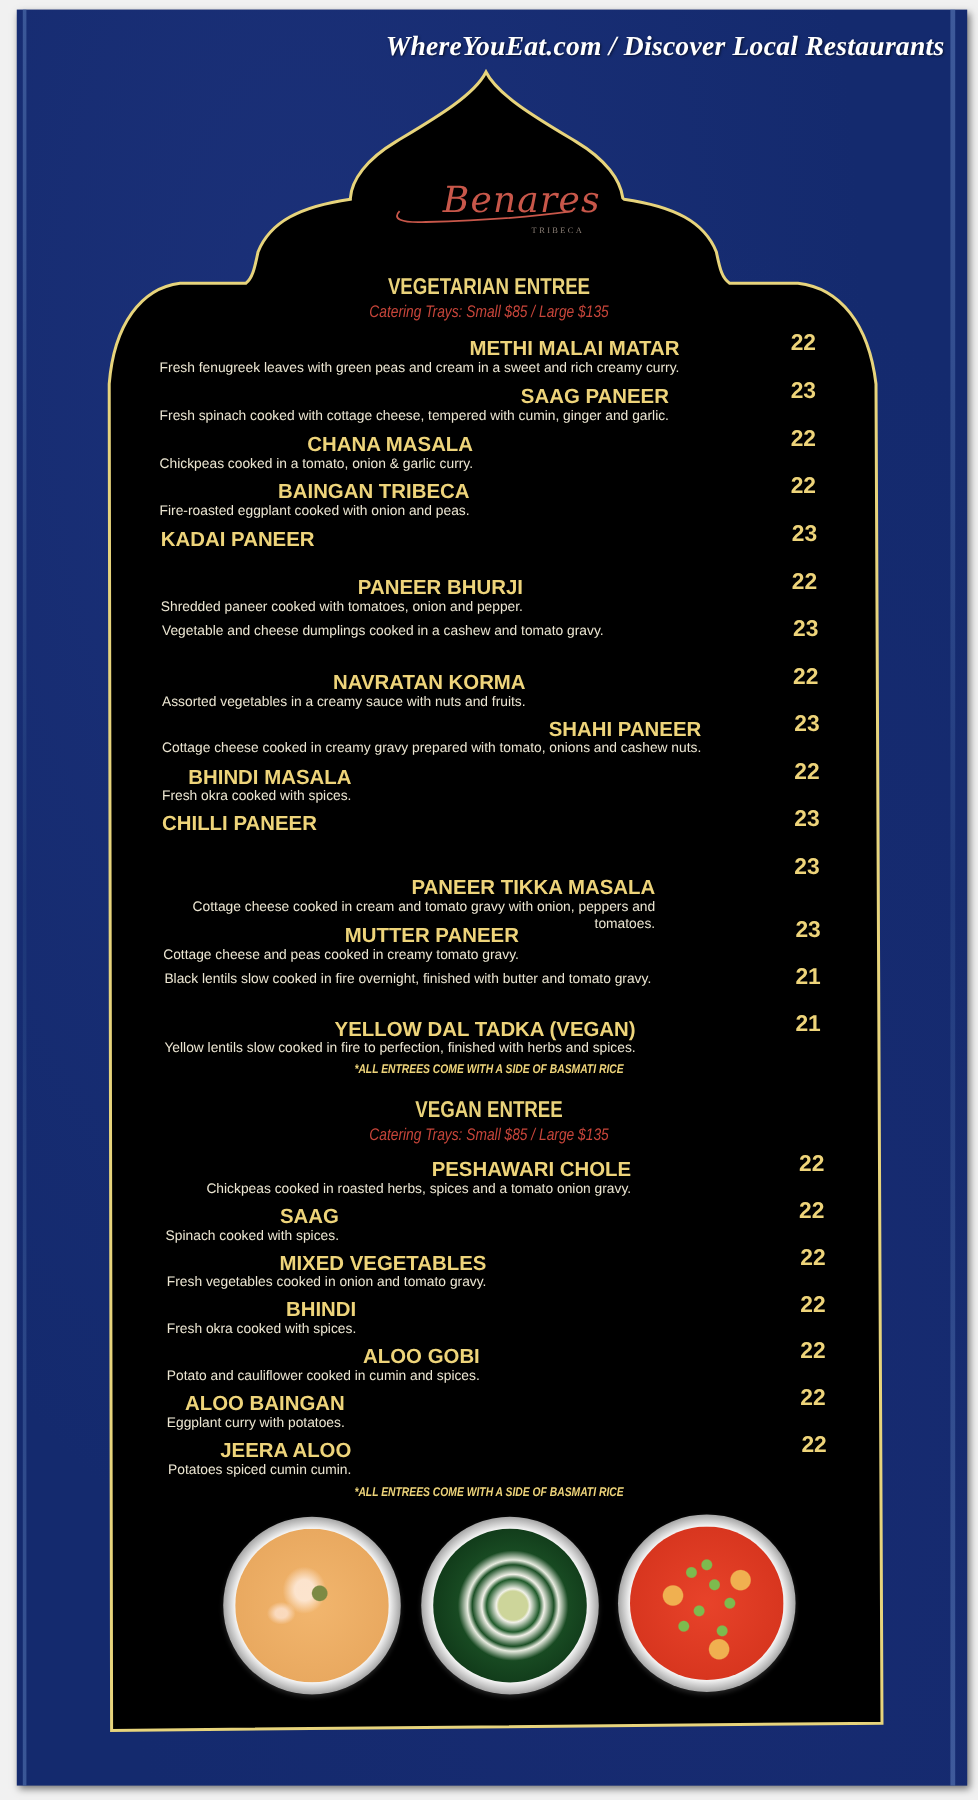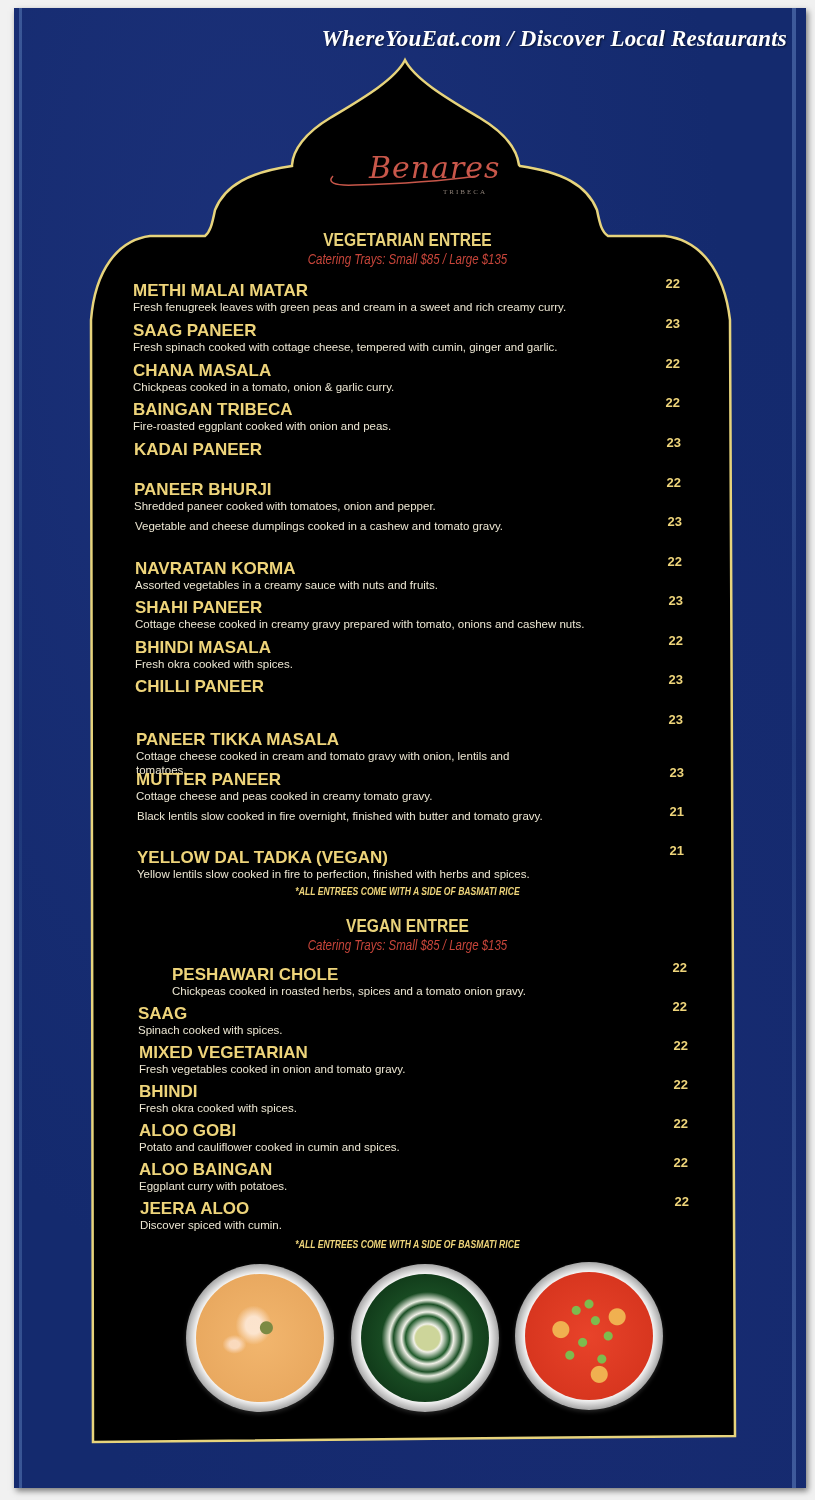--- a/index.html
+++ b/index.html
@@ -53,33 +53,33 @@
     position:absolute; left:0; width:815px; text-align:center;
     font-family:"Liberation Sans", sans-serif; font-weight:bold;
     font-size:19px; color:#e9d27a; transform:scaleX(0.82);
     letter-spacing:0px;
   }
   .section-sub {
     position:absolute; left:0; width:815px; text-align:center;
     font-family:"Liberation Sans", sans-serif; font-style:italic;
     font-size:14px; color:#c7453a; transform:scaleX(0.82);
   }
-  .item { position:absolute; }
+  .item { position:absolute;text-align:right; }
   .item .name {
     font-family:"Liberation Sans", sans-serif; font-weight:bold;
     font-size:17px; color:#eed47a; line-height:19px; white-space:nowrap;
   }
   .item .desc {
     font-family:"Liberation Sans", sans-serif;
     font-size:11.5px; color:#ece6d2; line-height:14px; max-width:520px;
   }
   .price {
     position:absolute; width:40px; text-align:right;
     font-family:"Liberation Sans", sans-serif; font-weight:bold;
-    font-size:13px; color:#eed47a;
+    font-size:19px; color:#eed47a;
   }
   .note {
     position:absolute; left:0; width:815px; text-align:center;
     font-family:"Liberation Sans", sans-serif; font-weight:bold; font-style:italic;
     font-size:10.5px; color:#eed47a; transform:scaleX(0.82);
   }
   .bowl {
     position:absolute; width:148px; height:148px; border-radius:50%;
     background:radial-gradient(circle, #ffffff 60%, #9a9a9a 72%, #dcdcdc 80%, #6d6d6d 92%, #1a1a1a 100%);
     box-shadow:0 2px 4px rgba(255,255,255,0.15);
@@ -213,21 +213,21 @@
 </div>
 <div class="price" style="left:643px; top:633px;">22</div>
 
 <div class="item" style="left:135px; top:677px;">
   <div class="name">CHILLI PANEER</div>
 </div>
 <div class="price" style="left:643px; top:672px;">23</div>
 
 <div class="item" style="left:136px; top:717px;margin-top:13px;">
   <div class="name">PANEER TIKKA MASALA</div>
-  <div class="desc" style="max-width:410px;">Cottage cheese cooked in cream and tomato gravy with onion, lentils and tomatoes.</div>
+  <div class="desc" style="max-width:410px;">Cottage cheese cooked in cream and tomato gravy with onion, peppers and tomatoes.</div>
 </div>
 <div class="price" style="left:643px; top:712px;">23</div>
 
 <div class="item" style="left:136px; top:770px;">
   <div class="name">MUTTER PANEER</div>
   <div class="desc">Cottage cheese and peas cooked in creamy tomato gravy.</div>
 </div>
 <div class="price" style="left:644px; top:765px;">23</div>
 
 <div class="item" style="left:137px; top:809px;">
@@ -252,21 +252,21 @@
 </div>
 <div class="price" style="left:647px; top:960px;">22</div>
 
 <div class="item" style="left:138px; top:1004px;">
   <div class="name">SAAG</div>
   <div class="desc">Spinach cooked with spices.</div>
 </div>
 <div class="price" style="left:647px; top:999px;">22</div>
 
 <div class="item" style="left:139px; top:1043px;">
-  <div class="name">MIXED VEGETARIAN</div>
+  <div class="name">MIXED VEGETABLES</div>
   <div class="desc">Fresh vegetables cooked in onion and tomato gravy.</div>
 </div>
 <div class="price" style="left:648px; top:1038px;">22</div>
 
 <div class="item" style="left:139px; top:1082px;">
   <div class="name">BHINDI</div>
   <div class="desc">Fresh okra cooked with spices.</div>
 </div>
 <div class="price" style="left:648px; top:1077px;">22</div>
 
@@ -277,21 +277,21 @@
 <div class="price" style="left:648px; top:1116px;">22</div>
 
 <div class="item" style="left:139px; top:1160px;">
   <div class="name">ALOO BAINGAN</div>
   <div class="desc">Eggplant curry with potatoes.</div>
 </div>
 <div class="price" style="left:648px; top:1155px;">22</div>
 
 <div class="item" style="left:140px; top:1199px;">
   <div class="name">JEERA ALOO</div>
-  <div class="desc">Discover spiced with cumin.</div>
+  <div class="desc">Potatoes spiced cumin cumin.</div>
 </div>
 <div class="price" style="left:649px; top:1194px;">22</div>
 
 <div class="note" style="top:1238px;">*ALL ENTREES COME WITH A SIDE OF BASMATI RICE</div>
 
 <div class="bowl korma" style="left:186px; top:1264px;">
   <div class="food"></div>
 </div>
 <div class="bowl saag" style="left:351px; top:1264px;">
   <div class="food"></div>

